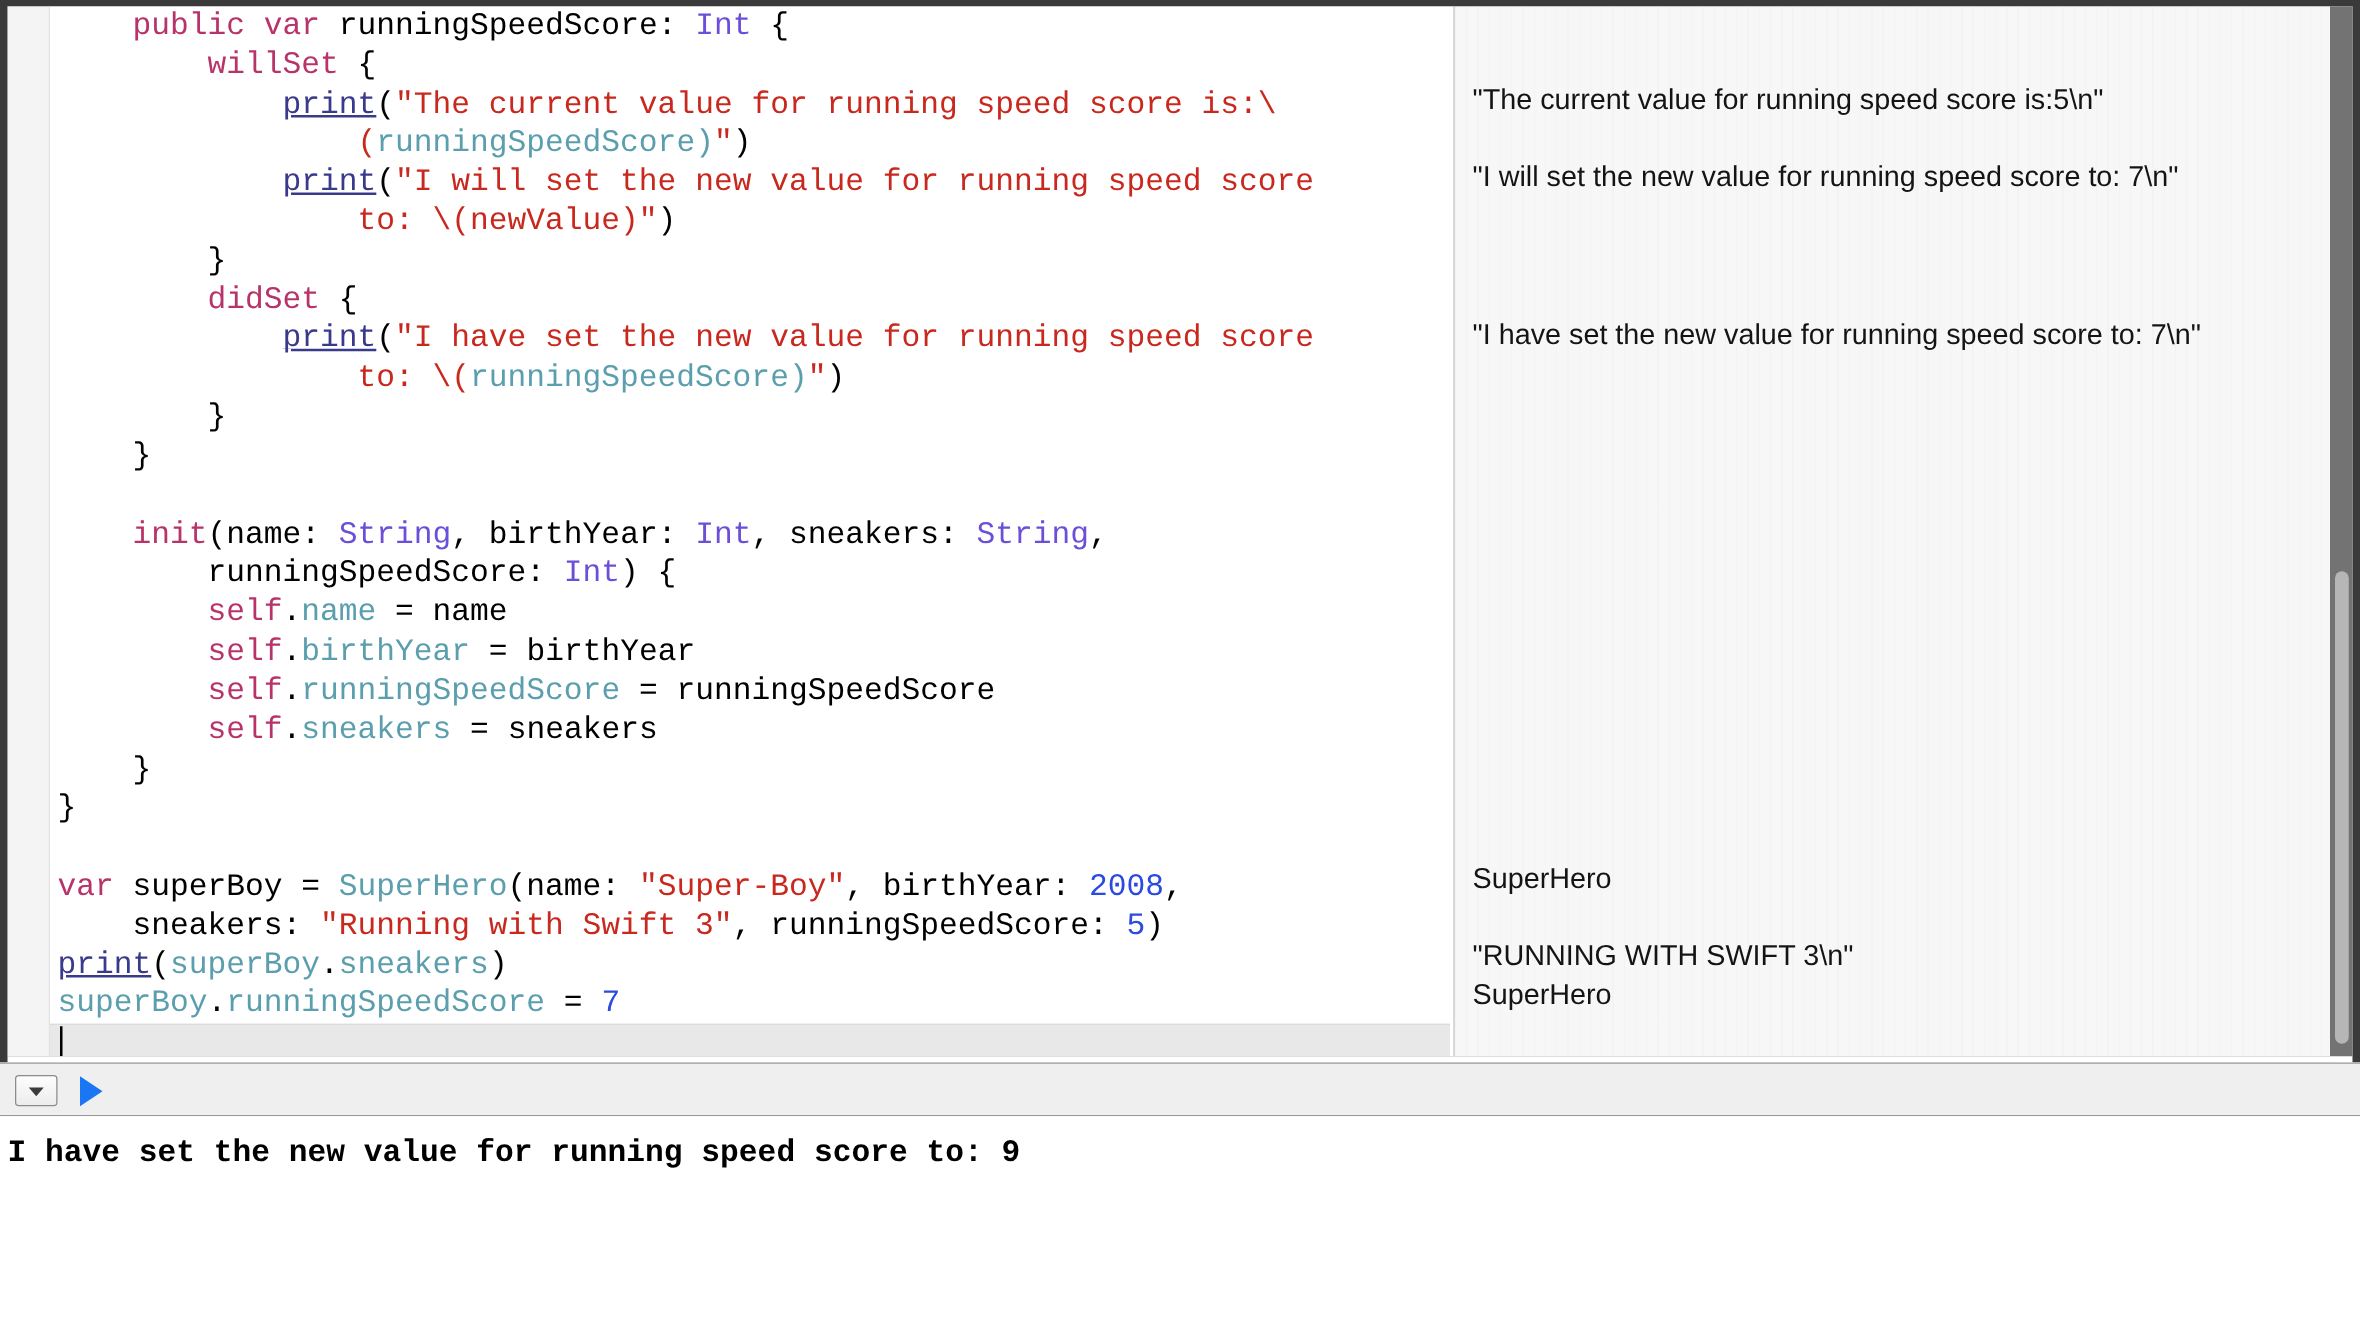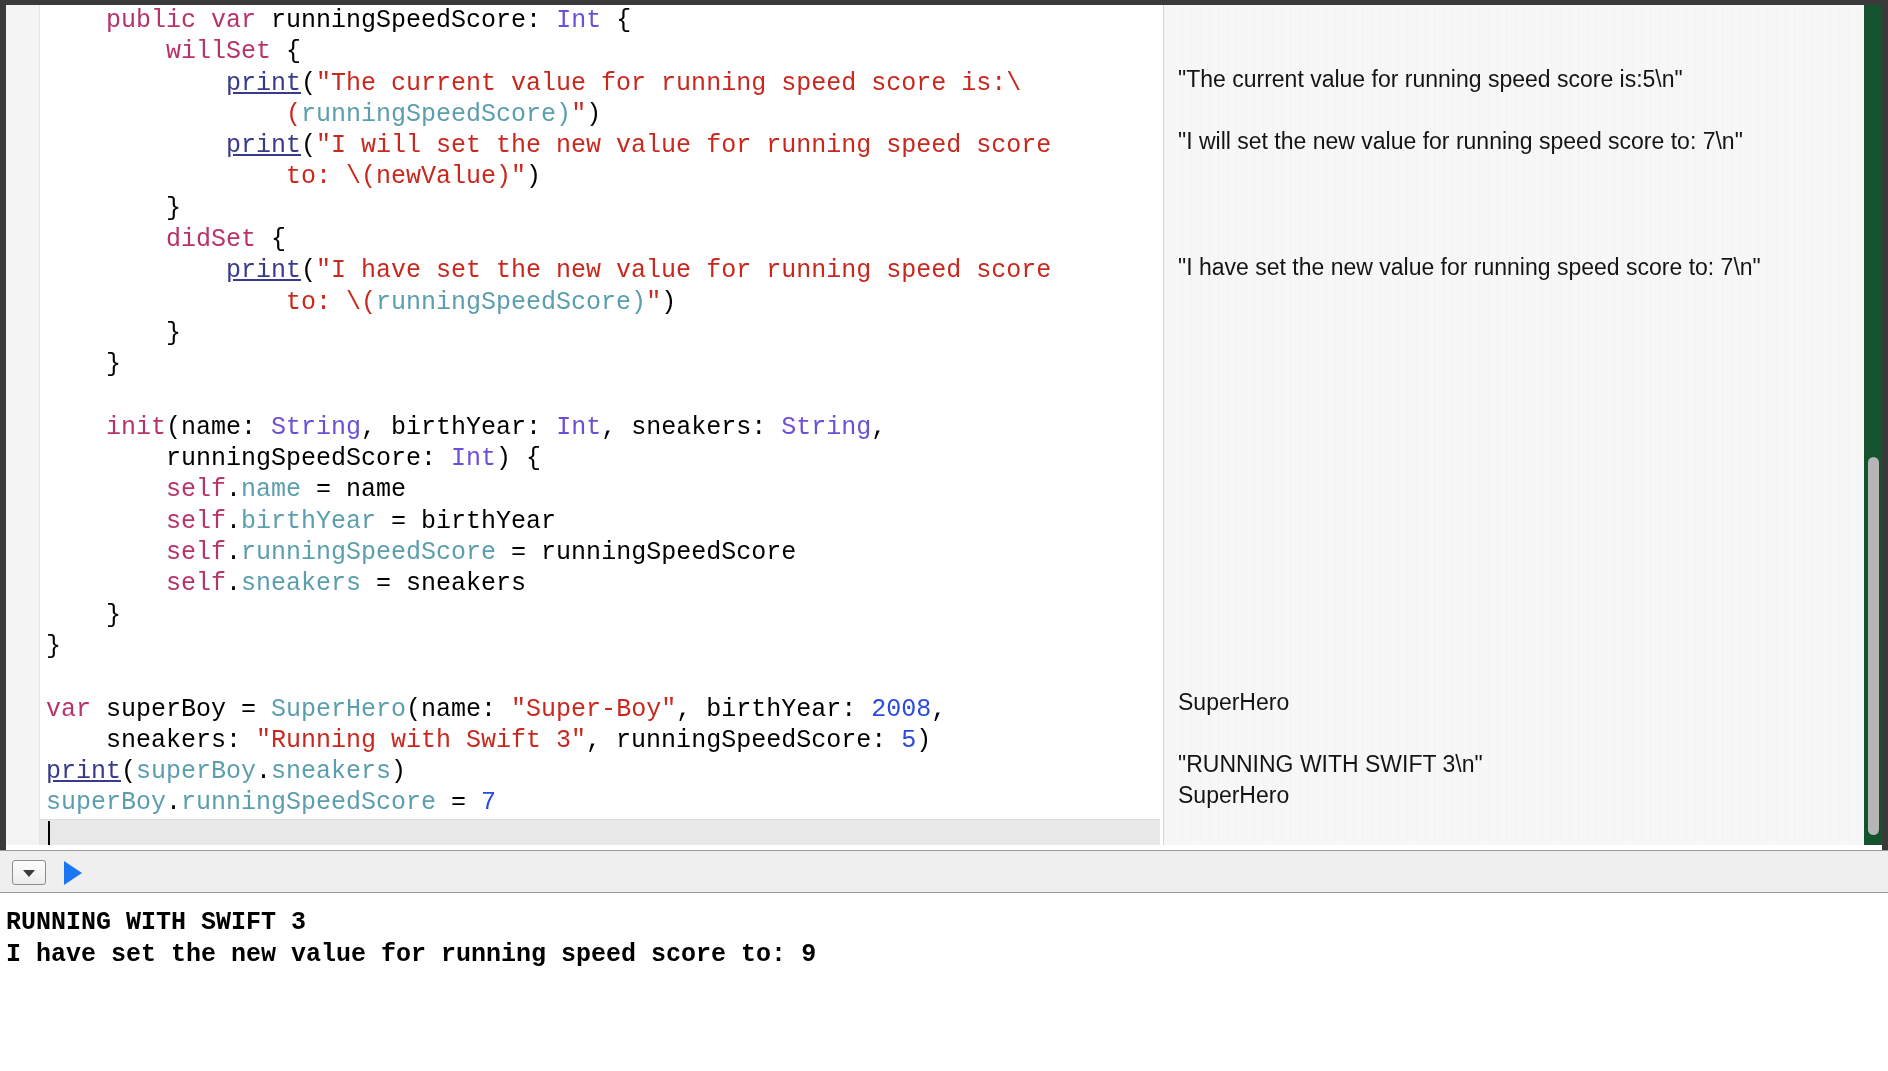--- a/index.html
+++ b/index.html
@@ -37,21 +37,21 @@
     left: 1882px; top: 0;
     width: 6px; height: 850px;
     background: #3a3a3a;
   }
 
   
   .editor-area {
     position: absolute;
     left: 6px; top: 5px;
     width: 1876px; height: 840px;
-    background: #14532d;
+    background: #737373;
     overflow: hidden;
   }
 
   .gutter {
     position: absolute;
     left: 0; top: 0;
     width: 33px; height: 840px;
     background: #f4f4f4;
     border-right: 1px solid #e3e3e3;
   }
@@ -257,15 +257,15 @@
         <polygon points="2,3 14,3 8,10" fill="#3b3b3b"></polygon>
       </svg>
     </div>
     <div class="tb-btn run-btn">
       <svg width="22" height="26" viewBox="0 0 22 26" aria-hidden="true">
         <polygon points="2,1 20,13 2,25" fill="#1a76f2"></polygon>
       </svg>
     </div>
   </div>
 
-  <div class="console" id="console-output"><div class="console-line">RUNNING WITH SWIFT 3</div><div class="console-line">I have set the new value for running speed score to: 9</div></div>
+  <div class="console" id="console-output"><div class="console-line">I have set the new value for running speed score to: 9</div></div>
 
 </div>
 
 </body></html>

